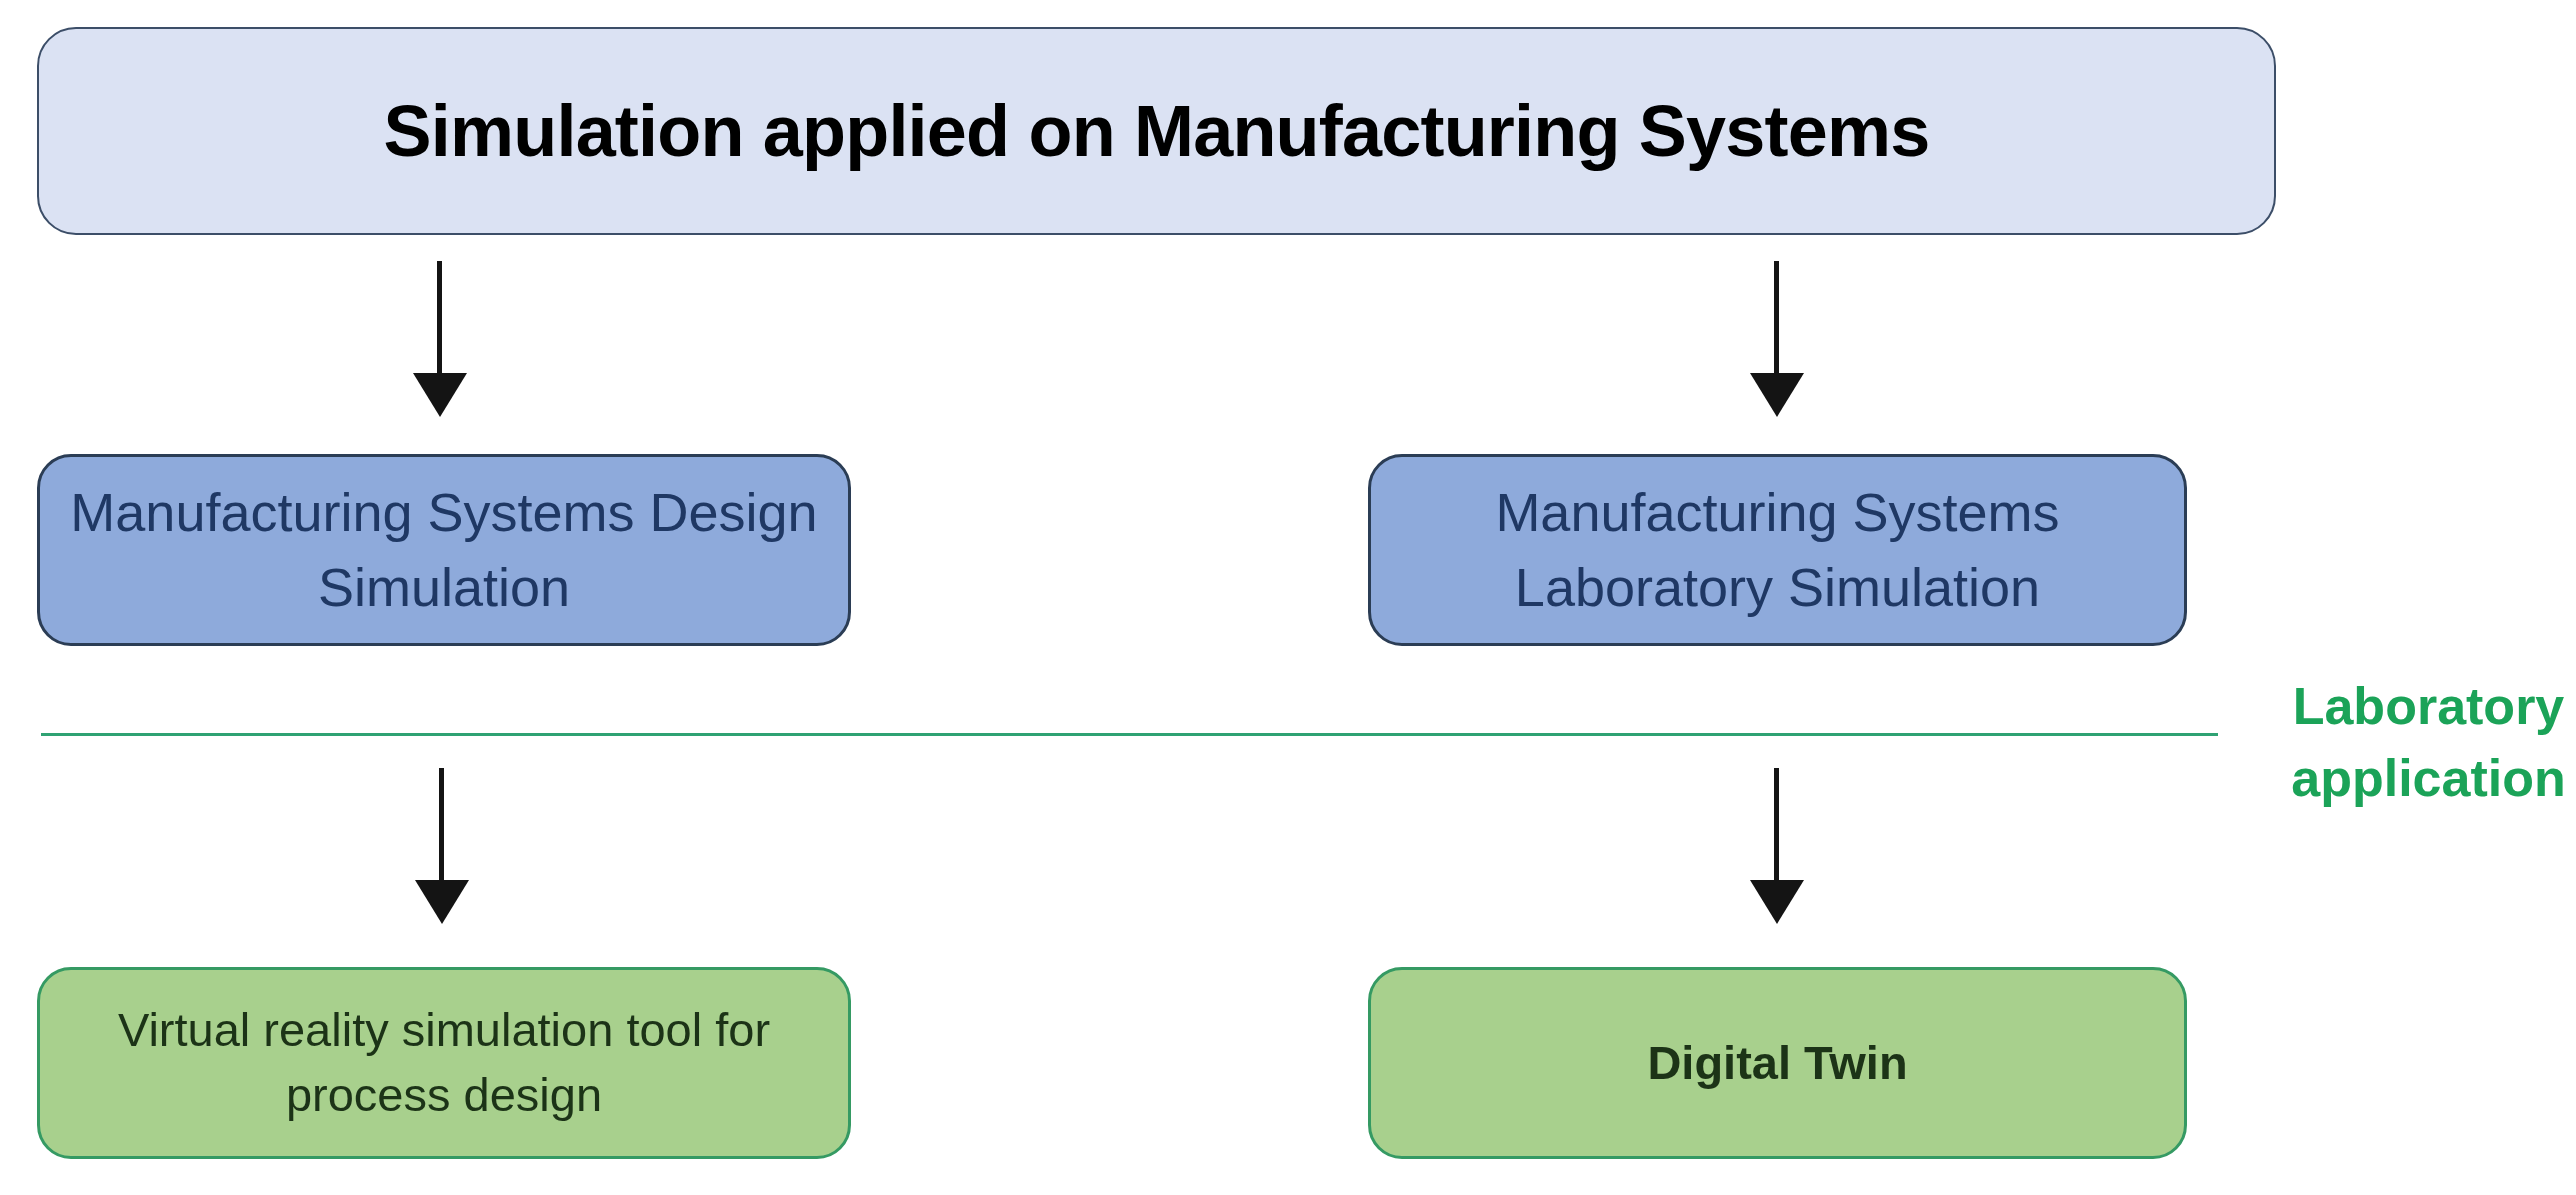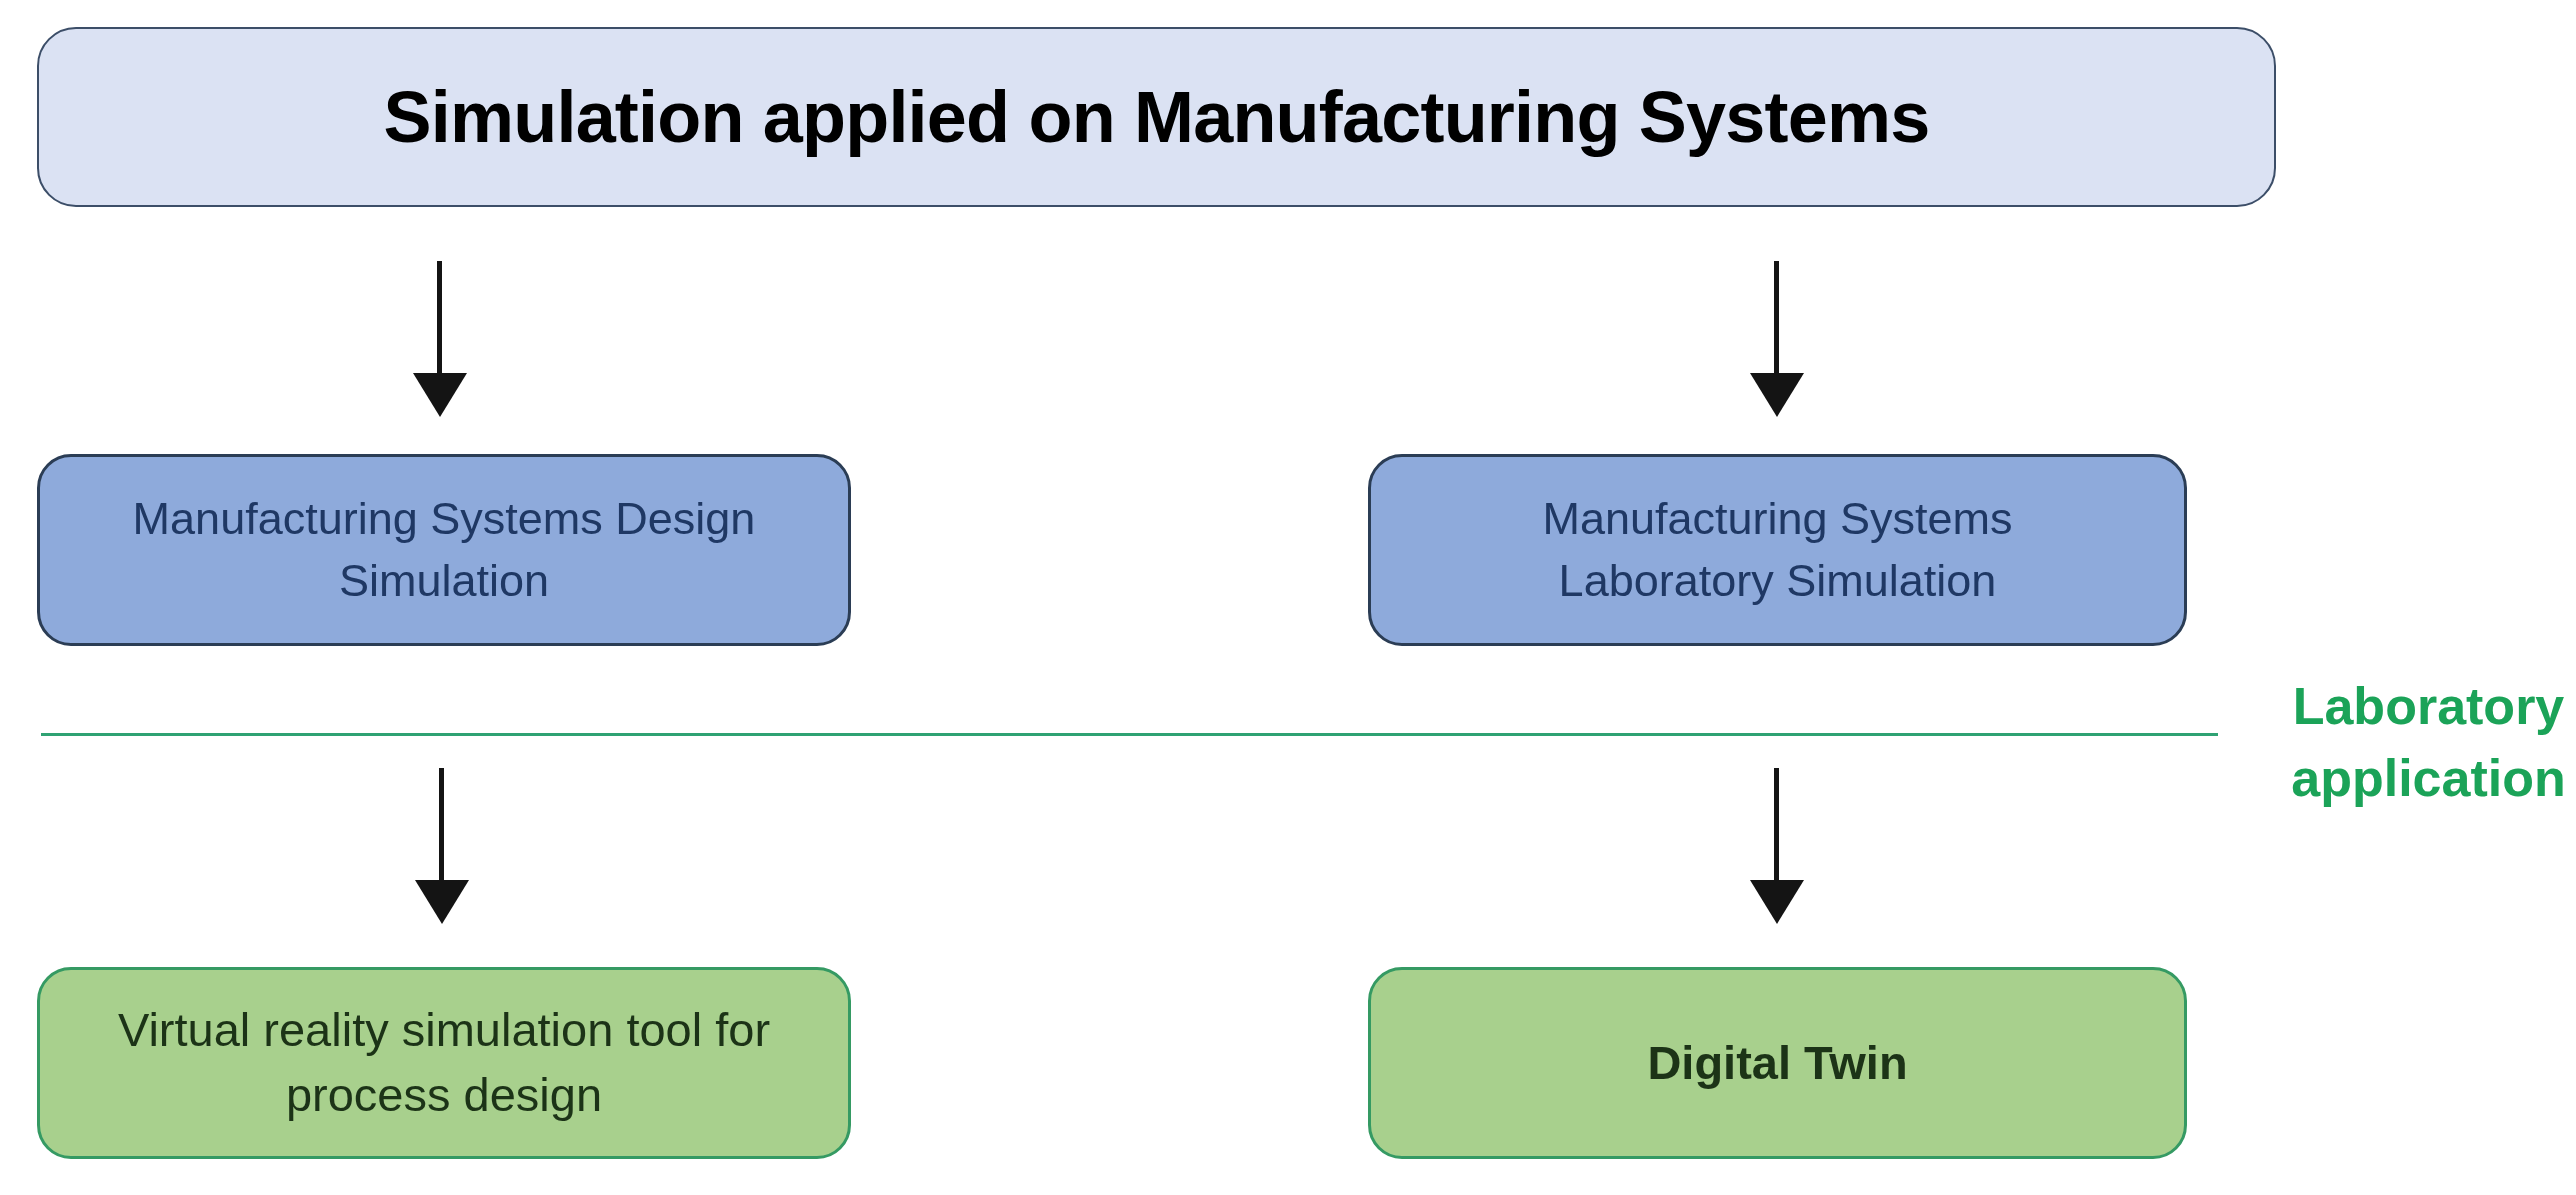--- a/index.html
+++ b/index.html
@@ -11,28 +11,28 @@
   }
   html,body{margin:0;padding:0;}
   body{background:var(--bg);font-family:"Liberation Sans",sans-serif;}
   .canvas{position:relative;width:2576px;height:1196px;background:var(--bg);overflow:hidden;}
 
   .node{
     position:absolute;display:flex;align-items:center;justify-content:center;
     box-sizing:border-box;text-align:center;white-space:pre-line;
   }
   .root-node{
-    left:37px;top:27px;width:2239px;height:180px;
+    left:37px;top:27px;width:2239px;height:208px;
     background:var(--top-fill);border:2.5px solid var(--top-stroke);border-radius:39px;
     font-size:72px;font-weight:bold;color:var(--title-color);letter-spacing:-0.8px;
   }
   .blue-node{
     top:454px;height:192px;
     background:var(--blue-fill);border:3.3px solid var(--blue-stroke);border-radius:34px;
-    font-size:45px;line-height:1.38;color:var(--blue-text);padding:0 24.5px;
+    font-size:54px;line-height:1.38;color:var(--blue-text);padding:0 24.5px;
   }
   .blue-node.left{left:37px;width:814px;}
   .blue-node.right{left:1368px;width:819px;}
   .green-node{
     top:967px;height:192px;
     background:var(--green-fill);border:3.3px solid var(--green-stroke);border-radius:34px;
     font-size:47px;line-height:1.38;color:var(--green-text);padding:0 24.5px;
   }
   .green-node.left{left:37px;width:814px;}
   .green-node.right{left:1368px;width:819px;font-weight:bold;}

